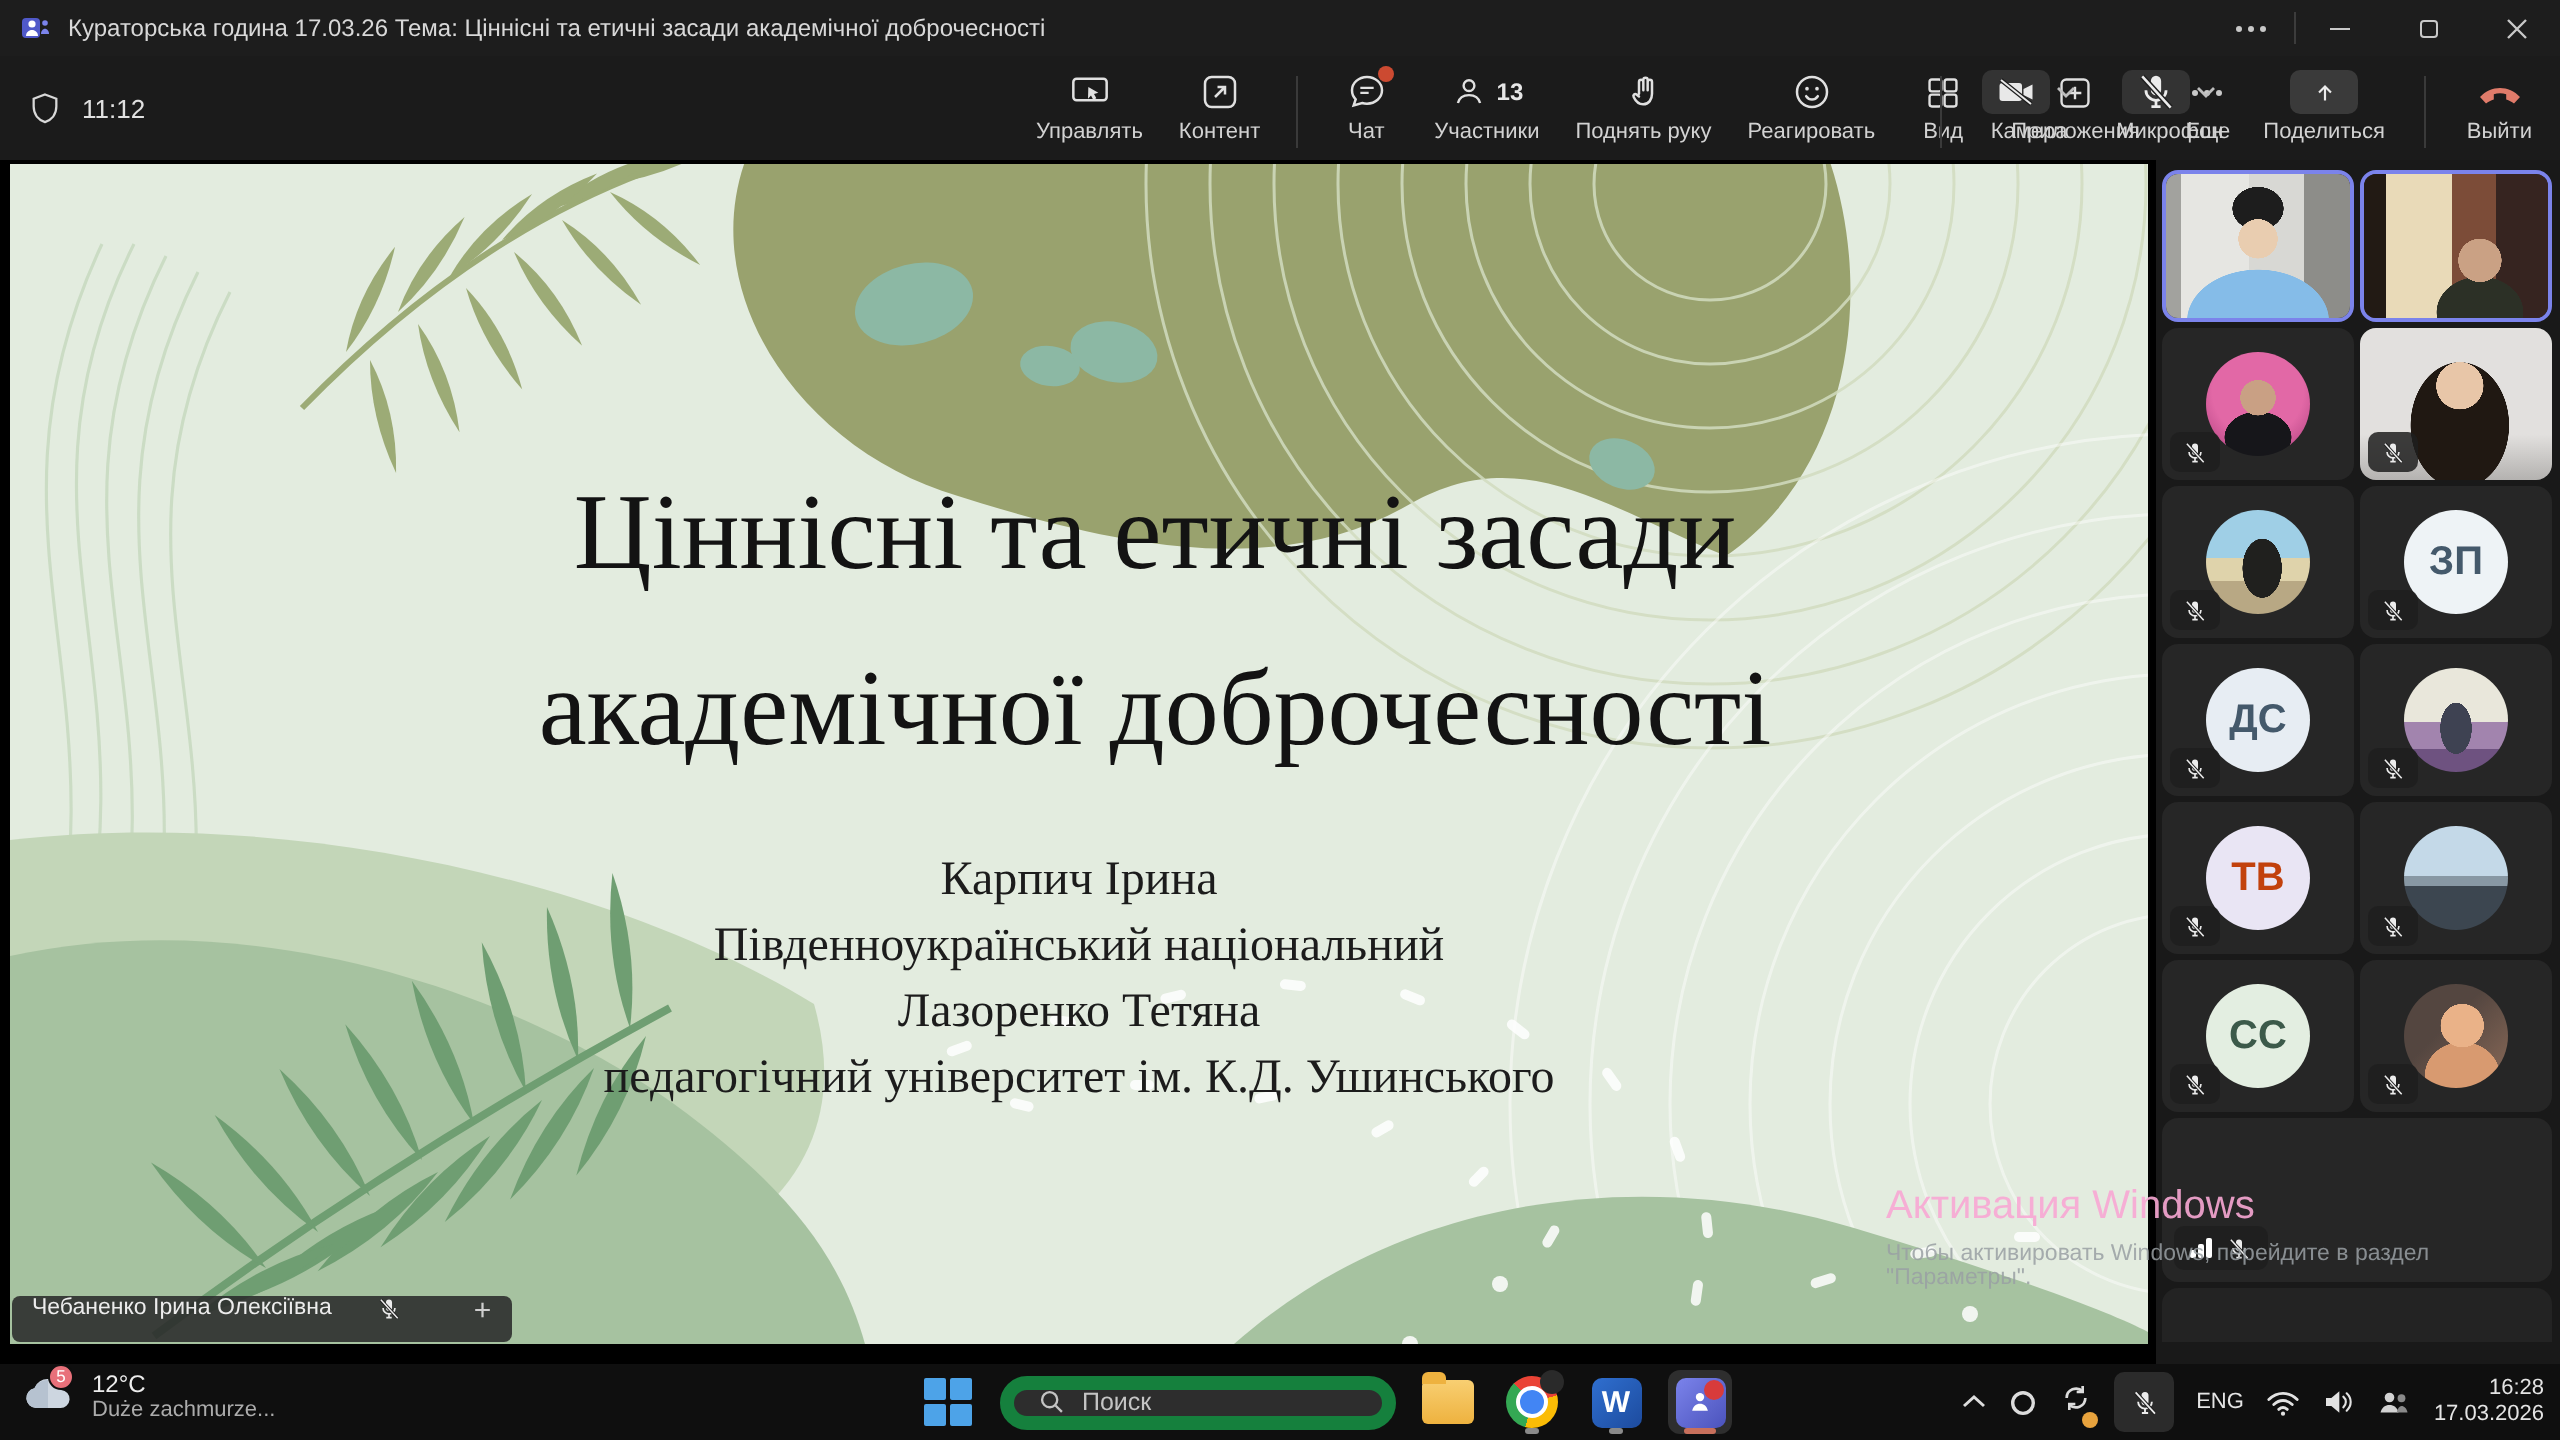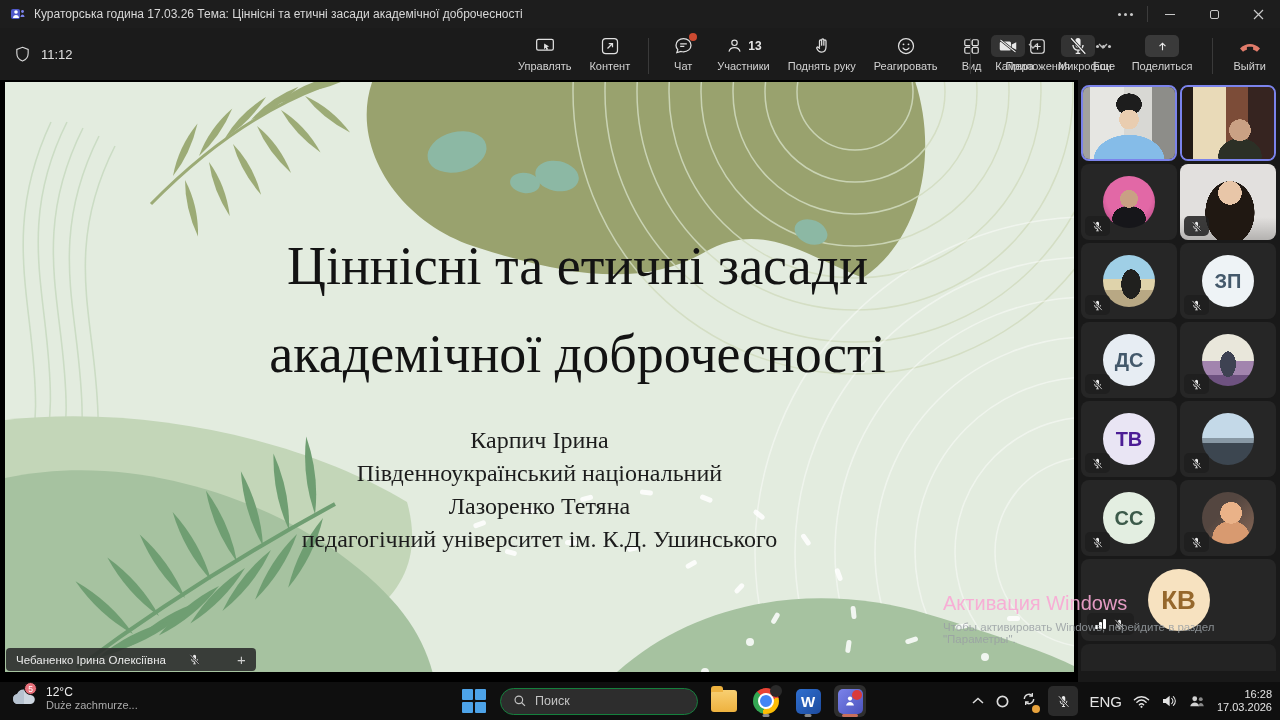--- a/index.html
+++ b/index.html
@@ -36,21 +36,21 @@
   .slide { position:absolute; left:5px; top:2px; width:1069px; height:590px; background:var(--slide-bg); overflow:hidden; }
   .deco { position:absolute; left:0; top:0; width:1069px; height:590px; pointer-events:none; }
   .slide-title { position:absolute; left:0; top:140px; width:1145px; text-align:center; font-family:"Liberation Serif", serif; font-size:54px; line-height:88px; color:#131313; }
   .slide-sub { position:absolute; left:0; top:342px; width:1069px; text-align:center; font-family:"Liberation Serif", serif; font-size:24px; line-height:33px; color:#1c1c1c; }
 
   .watermark { position:absolute; left:943px; top:512px; width:335px; z-index:6; pointer-events:none; }
   .wm1 { color:#f9a8d4; font-size:20px; opacity:.9; }
   .wm2 { color:#9aa0a4; font-size:11.5px; margin-top:6px; opacity:.85; }
   .wm3 { color:#9aa0a4; font-size:11.5px; opacity:.85; }
 
-  .namepill { position:absolute; left:6px; top:568px; height:23px; background:rgba(42,42,42,.88); border-radius:4px; display:flex; align-items:center; gap:22px; padding:0 10px; z-index:5; }
+  .namepill { position:absolute; left:6px; top:568px; height:23px; background:rgba(42,42,42,.88); border-radius:4px; display:flex; gap:22px; padding:0 10px; z-index:5; }
   .namepill .nm { color:#ececec; font-size:11.5px; white-space:nowrap; }
   .namepill .micoff svg { width:13px; height:13px; display:block; }
   .plus { color:#cfcfcf; font-size:15px; line-height:1; margin-left:14px; }
 
   
   .panel { position:absolute; left:1078px; top:0; width:202px; height:602px; background:#191919; }
   .grid { position:absolute; left:3px; top:5px; width:196px; display:flex; flex-wrap:wrap; gap:3px; }
   .tile { position:relative; width:96px; height:76px; background:#262626; border-radius:8px; overflow:hidden; }
   .tile.active { border:2px solid var(--accent); }
   .tile.wide { width:195px; height:82px; }
@@ -66,21 +66,21 @@
     radial-gradient(ellipse 22px 18px at 63% 96%, #2c3026 0 98%, transparent 99%),
     linear-gradient(90deg,#221a14 0 12%, #e9dab8 12% 48%, #7c4c38 48% 72%, #362420 72%); }
   .sc4 { background:
     radial-gradient(circle 12px at 52% 38%, #e8c6a8 0 98%, transparent 99%),
     radial-gradient(ellipse 25px 32px at 52% 64%, #201812 0 98%, transparent 99%),
     linear-gradient(180deg,#e2e0de 0 70%,#b4b2b0); }
   .avatar { position:absolute; left:50%; top:50%; transform:translate(-50%,-50%); width:52px; height:52px; border-radius:50%; display:flex; align-items:center; justify-content:center; font-size:20px; font-weight:bold; color:#44596b; }
   .tile.wide .avatar { width:62px; height:62px; font-size:26px; }
   .av-zp { background:#eef3f6; }
   .av-ds { background:#e7edf3; }
-  .av-tv { background:#e9e5f4; color:#4c1d95; }
+  .av-tv { background:#e9e5f4; color:#c2410c; }
   .av-ss { background:#e3eee1; color:#3c5a4a; }
   .av-kv { background:#f7e2c0; color:#96682c; }
   .av-pink { background:
     radial-gradient(circle 9px at 50% 44%, #c9a084 0 98%, transparent 99%),
     radial-gradient(ellipse 17px 13px at 50% 82%, #16161a 0 98%, transparent 99%),
     radial-gradient(circle at 50% 38%, #e268a6 0 55%, #a63a78); }
   .av-beach { background:
     radial-gradient(ellipse 10px 15px at 54% 56%, #20201e 0 98%, transparent 99%),
     linear-gradient(180deg,#9fcfe6 0 46%, #dfd3ab 46% 68%, #b8a884 68%); }
   .av-garden { background:
@@ -98,29 +98,29 @@
   .sigbars { display:flex; align-items:flex-end; gap:1.5px; }
   .sigbars i { display:block; width:2.5px; background:#fff; border-radius:1px; }
 
   
   .taskbar { position:absolute; left:0; top:682px; width:1280px; height:38px; background:#0f0f0f; }
   .weather { position:absolute; left:10px; top:3px; display:flex; align-items:center; gap:8px; }
   .wbadge { position:absolute; left:14px; top:-4px; width:13px; height:13px; border-radius:50%; background:#e8707a; color:#fff; font-size:8.5px; display:flex; align-items:center; justify-content:center; border:1px solid #0f0f0f; }
   .wtemp { color:#ececec; font-size:12px; }
   .wdesc { color:#ababab; font-size:11px; }
   .tb-center { position:absolute; left:458px; top:0; height:38px; display:flex; align-items:center; gap:10px; }
-  .searchpill { width:198px; height:27px; background:#2d2d2d; border:1px solid #15803d; border-radius:14px; display:flex; align-items:center; gap:8px; padding:0 12px; }
+  .searchpill { width:198px; height:27px; background:#2d2d2d; border:7px solid #15803d; border-radius:14px; display:flex; align-items:center; gap:8px; padding:0 12px; }
   .searchpill .ph { color:#c4c4c4; font-size:12.5px; }
   .appslot { position:relative; width:32px; height:32px; display:flex; align-items:center; justify-content:center; border-radius:6px; }
   .appslot.active { background:#2e2e2e; }
   .underline { position:absolute; bottom:0; left:50%; transform:translateX(-50%); height:3px; border-radius:2px; background:#8a8a8a; width:7px; }
   .underline.hot { background:#c8705c; width:16px; }
   .reddot { position:absolute; right:1px; top:1px; width:10px; height:10px; border-radius:50%; background:#d83b3b; }
   .tb-right { position:absolute; right:8px; top:0; height:38px; display:flex; align-items:center; gap:11px; }
-  .trtext { color:#e4e4e4; font-size:15px; }
+  .trtext { color:#e4e4e4; font-size:11px; }
   .clock { text-align:right; color:#e4e4e4; font-size:11px; line-height:13px; }
   .traymicbox { width:30px; height:30px; background:#2b2b2b; border-radius:5px; display:flex; align-items:center; justify-content:center; }
   .traymicbox svg { width:15px; height:15px; display:block; }
   .syncwrap { position:relative; }
   .syncdot { position:absolute; right:-3px; bottom:-2px; width:8px; height:8px; border-radius:50%; background:#e8a33d; }
   .chromeicon { position:relative; width:26px; height:26px; border-radius:50%;
     background:conic-gradient(from -45deg, #ea4335 0 120deg, #fbbc05 120deg 240deg, #34a853 240deg 360deg); }
   .chromeicon::before { content:""; position:absolute; left:50%; top:50%; transform:translate(-50%,-50%); width:12px; height:12px; border-radius:50%; background:#4285f4; border:2.5px solid #fff; }
   .chromeicon .cbadge { position:absolute; right:-3px; top:-3px; width:12px; height:12px; border-radius:50%; background:#2a2a2a; }
   .wordicon { width:25px; height:25px; border-radius:5px; background:linear-gradient(135deg,#2f6fd0,#1d4b9e); color:#fff; font-size:15px; font-weight:bold; display:flex; align-items:center; justify-content:center; }
@@ -588,21 +588,20 @@
               <path d="M12 3.2a2.8 2.8 0 0 1 2.8 2.8v5a2.8 2.8 0 0 1-5.6 0V6A2.8 2.8 0 0 1 12 3.2z" fill="#ececec"></path>
               <path d="M6.5 11a5.5 5.5 0 0 0 11 0" fill="none" stroke="#ececec" stroke-width="1.5"></path>
               <path d="M12 16.5v3.3M9.5 20h5" stroke="#ececec" stroke-width="1.5"></path>
               <path d="M4.5 3.5l15.5 17" stroke="#1f1f1f" stroke-width="3"></path>
               <path d="M4.5 3.5l15.5 17" stroke="#ececec" stroke-width="1.4"></path>
             </svg>
           </div>
       </div>
 
       <div class="tile wide">
-        <div class="avatar av-kv">КВ</div>
         <div class="badgewide">
           <span class="sigbars">
               <i style="height:4px"></i>
               <i style="height:7px"></i>
               <i style="height:10px"></i>
             </span>
           <span class="micoff" style="width:13px;height:13px;">
               <svg viewBox="0 0 24 24" width="100%" height="100%">
                 <path d="M12 3.2a2.8 2.8 0 0 1 2.8 2.8v5a2.8 2.8 0 0 1-5.6 0V6A2.8 2.8 0 0 1 12 3.2z" fill="#ececec"></path>
                 <path d="M6.5 11a5.5 5.5 0 0 0 11 0" fill="none" stroke="#ececec" stroke-width="1.5"></path>

